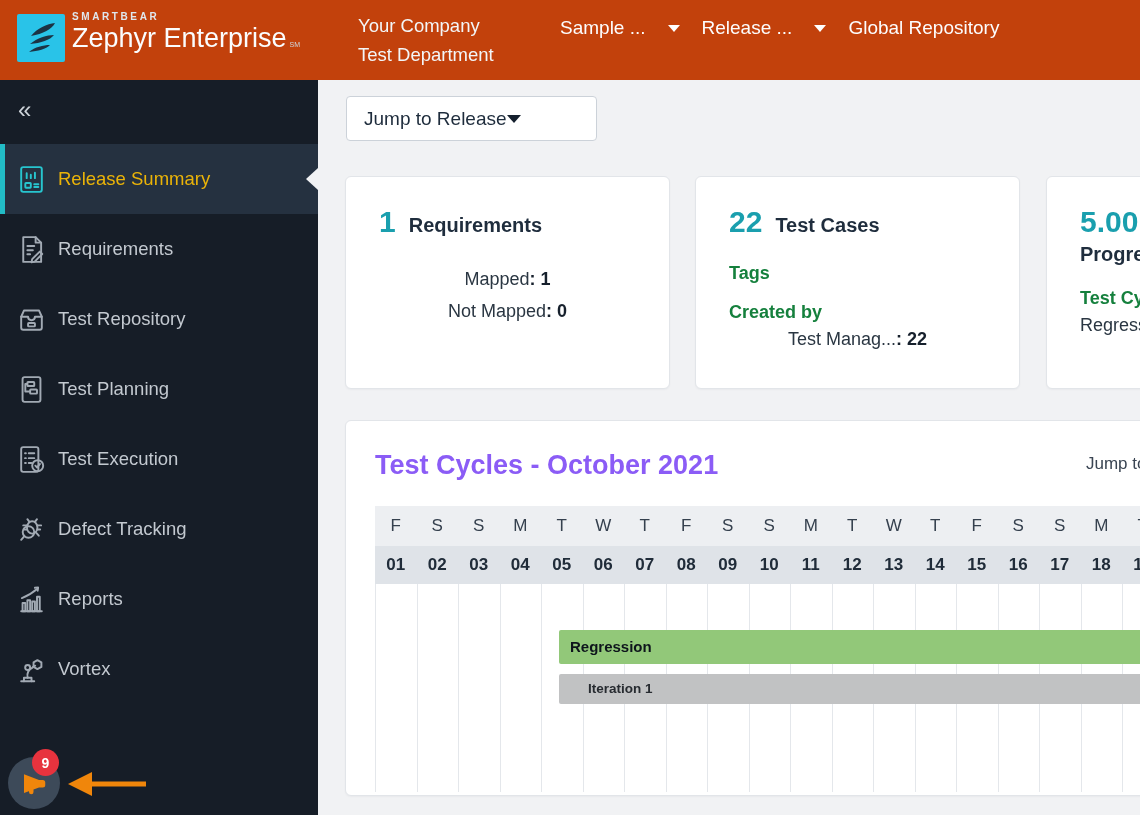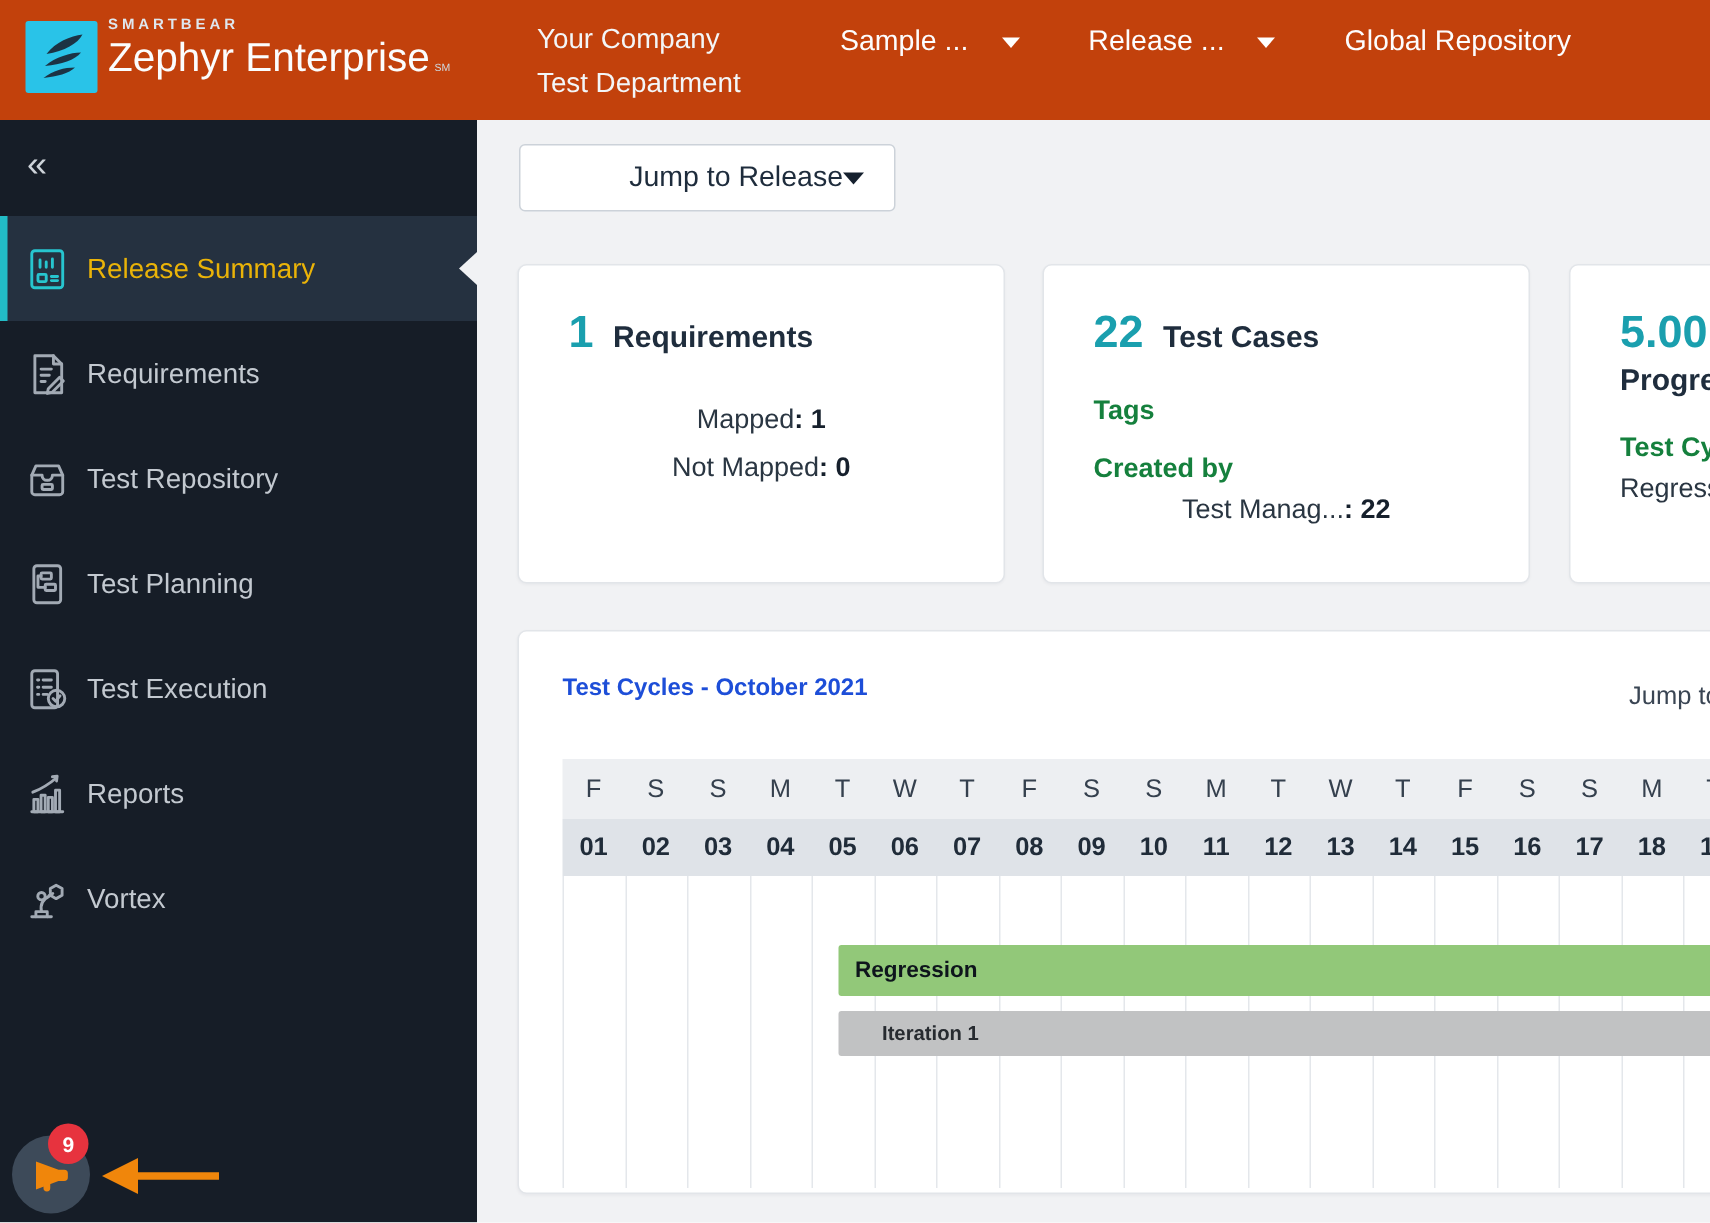--- a/index.html
+++ b/index.html
@@ -8,21 +8,21 @@
 
   
   #topbar{position:absolute;top:0;left:0;width:1140px;height:80px;background:#c2410c;z-index:5;}
   .logo-sq{position:absolute;left:17px;top:14px;width:48px;height:48px;background:#29c3e8;border-radius:2px;}
   .logo-sq svg{width:100%;height:100%;display:block;}
   .brand{position:absolute;left:72px;top:12px;color:#fff;line-height:1;}
   .brand .sb{display:block;font-size:10px;font-weight:700;letter-spacing:2.6px;color:#dfe7ee;margin-bottom:3px;}
   .brand .prod{font-size:27px;font-weight:400;color:#fbfdfe;}
   .brand .sm{font-size:7px;margin-left:3px;color:#cfd8df;}
   .company{position:absolute;left:358px;top:11px;color:#f3f6f8;font-size:18.5px;line-height:29px;font-weight:400;}
-  #header-nav{position:absolute;left:560px;top:0;height:56px;display:flex;align-items:center;gap:46px;}
+  #header-nav{position:absolute;left:560px;top:0;height:56px;display:flex;align-items:center;gap:22px;}
   .nav-item{display:flex;align-items:center;gap:22px;color:#fdfdfe;font-size:19px;cursor:pointer;white-space:nowrap;}
   .caret-white{width:0;height:0;border-left:6.5px solid transparent;border-right:6.5px solid transparent;border-top:7.5px solid #fff;}
 
   
   #sidebar{position:absolute;left:0;top:80px;width:318px;height:735px;background:#161d27;}
   .collapse{position:absolute;top:18px;left:18px;color:#cdd3d9;font-size:24px;line-height:1;background:none;border:none;cursor:pointer;padding:0;font-family:"Liberation Sans",sans-serif;}
   #side-nav{position:absolute;top:64px;left:0;width:100%;}
   .side-item{position:relative;height:70px;display:flex;align-items:center;cursor:pointer;color:#c3c9d0;}
   .side-icon{position:absolute;left:15px;width:33px;height:33px;color:#a2aab4;}
   .side-icon svg{width:100%;height:100%;display:block;}
@@ -33,21 +33,21 @@
   .notch{position:absolute;right:0;top:50%;transform:translateY(-50%);width:0;height:0;border-top:11px solid transparent;border-bottom:11px solid transparent;border-right:12px solid #f1f2f4;}
 
   .notif-btn{position:absolute;left:8px;top:677px;width:52px;height:52px;border-radius:50%;background:#3d4a59;cursor:pointer;}
   .mega{position:absolute;left:11px;top:11px;width:30px;height:30px;}
   .mega svg{width:100%;height:100%;display:block;}
   .badge{position:absolute;left:24px;top:-8px;width:27px;height:27px;border-radius:50%;background:#e7333e;color:#fff;font-size:14px;font-weight:700;display:flex;align-items:center;justify-content:center;}
   .annotation-arrow{position:absolute;left:64px;top:689px;width:84px;height:30px;}
 
   
   #main{position:absolute;left:318px;top:80px;width:822px;height:735px;overflow:hidden;}
-  .jump-btn{position:absolute;left:28px;top:16px;width:251px;height:45px;background:#fff;border:1px solid #ccd2d9;border-radius:4px;display:flex;align-items:center;justify-content:flex-end;padding:0 20px 0 17px;box-sizing:border-box;cursor:pointer;font-size:19px;color:#1e2c3c;font-family:"Liberation Sans",sans-serif;}
+  .jump-btn{position:absolute;left:28px;top:16px;width:251px;height:45px;background:#fff;border:1px solid #ccd2d9;border-radius:4px;display:flex;align-items:center;justify-content:flex-start;padding:0 20px 0 17px;box-sizing:border-box;cursor:pointer;font-size:19px;color:#1e2c3c;font-family:"Liberation Sans",sans-serif;}
   .caret-dark{width:0;height:0;border-left:7px solid transparent;border-right:7px solid transparent;border-top:8.5px solid #15202e;}
 
   .card{position:absolute;top:96px;height:213px;width:325px;background:#fff;border:1px solid #e2e5e9;border-radius:6px;box-sizing:border-box;box-shadow:0 1px 2px rgba(20,30,40,0.04);}
   #card-requirements{left:27px;}
   #card-testcases{left:377px;}
   #card-progress{left:728px;}
   .card-inner{padding:28px 33px 0 33px;}
   .card-head{display:flex;align-items:baseline;gap:13px;}
   .card-num{font-size:30px;font-weight:600;color:#1a9fae;}
   .card-title{font-size:20px;font-weight:700;color:#1f2d3d;white-space:nowrap;}
@@ -58,21 +58,21 @@
   #card-testcases .sec-head.h1{margin-top:24px;}
   #card-testcases .sec-head.h2{margin-top:18px;}
   #card-testcases .crow{margin-top:0;}
   #card-progress .card-num{display:block;}
   #card-progress .card-title{display:block;margin-top:4px;}
   #card-progress .sec-head{margin-top:22px;}
   #card-progress .crow{justify-content:flex-start;}
 
   
   #gantt-card{position:absolute;left:27px;top:340px;width:900px;height:376px;background:#fff;border:1px solid #e2e5e9;border-radius:6px;box-sizing:border-box;box-shadow:0 1px 2px rgba(20,30,40,0.04);}
-  .gantt-title{position:absolute;left:29px;top:29px;font-size:16px;font-weight:700;color:#1d4ed8;white-space:nowrap;}
+  .gantt-title{position:absolute;left:29px;top:29px;font-size:27px;font-weight:700;color:#8b5cf6;white-space:nowrap;}
   .gantt-jump{position:absolute;left:740px;top:33px;font-size:17px;color:#3a4553;cursor:pointer;white-space:nowrap;}
   .grid{position:absolute;left:29px;top:85px;}
   .grid-row{display:flex;}
   .cell{width:41.5px;flex:none;text-align:center;box-sizing:border-box;}
   .letters{background:#edeff2;}
   .letters .cell{height:40px;line-height:40px;font-size:17px;color:#35404e;}
   .dates{background:#dfe3e8;}
   .dates .cell{height:38px;line-height:38px;font-size:17px;font-weight:700;color:#202c39;}
   .grid-body{position:relative;display:flex;height:208px;border-left:1px solid #e4e7eb;background:#fff;}
   .grid-body .col{width:41.5px;flex:none;height:100%;border-right:1px solid #e4e7eb;box-sizing:border-box;}
@@ -168,20 +168,31 @@
         <div class="side-item">
           <span class="side-icon">
             <svg viewBox="0 0 24 24" fill="none" stroke="currentColor" stroke-width="1.4" stroke-linecap="round" stroke-linejoin="round">
               <rect x="4.5" y="3" width="12.5" height="18" rx="1.5"></rect>
               <path d="M7.3 7.5h.6M10 7.5h4M7.3 11h.6M10 11h4M7.3 14.5h.6M10 14.5h2"></path>
               <circle cx="16.5" cy="16.5" r="4"></circle>
               <path d="M14.8 16.5l1.3 1.3 2.1-2.6"></path>
             </svg>
           </span>
           <span class="side-label">Test Execution</span>
+        </div>
+        <div class="side-item">
+          <span class="side-icon">
+            <svg viewBox="0 0 24 24" fill="none" stroke="currentColor" stroke-width="1.4" stroke-linecap="round" stroke-linejoin="round">
+              <ellipse cx="12.5" cy="10.5" rx="3.8" ry="4.5"></ellipse>
+              <path d="M10.5 6.5L9 4.5M14.5 6.5L16 4.5M8.7 9H6M8.7 12h-2M16.3 9H19M16.3 12h2M15.5 14.5l1.8 2"></path>
+              <circle cx="9.8" cy="13.8" r="4.2"></circle>
+              <path d="M6.8 16.8L4.5 19.5"></path>
+            </svg>
+          </span>
+          <span class="side-label">Defect Tracking</span>
         </div>
         <div class="side-item">
           <span class="side-icon">
             <svg viewBox="0 0 24 24" fill="none" stroke="currentColor" stroke-width="1.4" stroke-linecap="round" stroke-linejoin="round">
               <path d="M4.5 20.5h15"></path>
               <rect x="5.5" y="14.5" width="2" height="6"></rect>
               <rect x="9" y="12.5" width="2" height="8"></rect>
               <rect x="12.5" y="13.5" width="2" height="7"></rect>
               <rect x="16" y="10" width="2" height="10.5"></rect>
               <path d="M5 11c4-1.5 8-4 11.5-7"></path>

